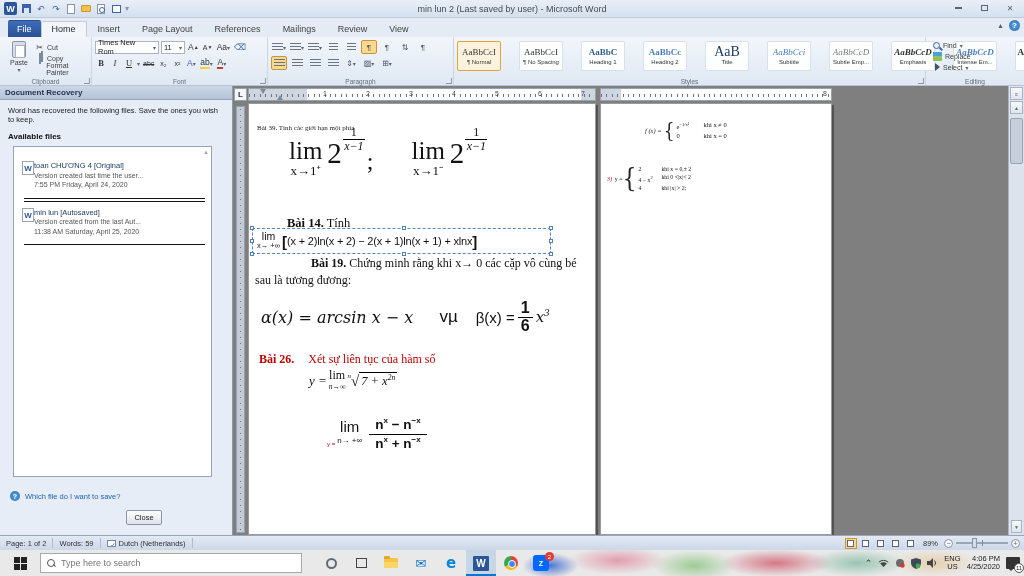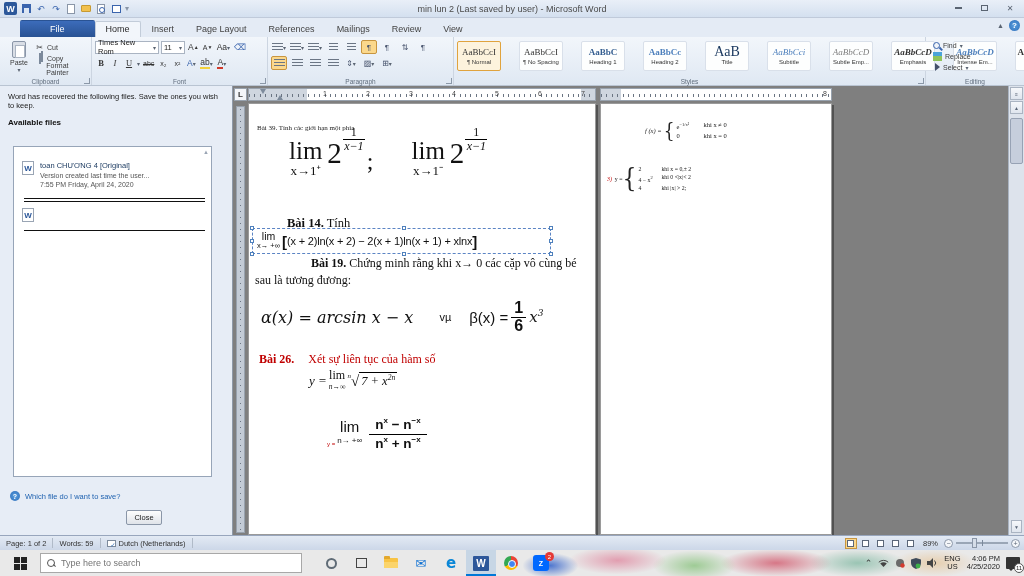--- a/index.html
+++ b/index.html
@@ -21,21 +21,21 @@
   .qsep{color:#8a96a8;font-size:8px}
   .titletext{position:absolute;left:0;right:0;text-align:center;font-size:9px;color:#4a4a4a;pointer-events:none}
   .winbtns{position:absolute;right:2px;top:1px;display:flex;gap:2px}
   .wb{width:24px;height:14px;display:flex;align-items:center;justify-content:center;color:#5a6472;font-size:8px}
   .wb-min i{display:block;width:7px;height:2px;background:#5a6472}
   .wb-max i{display:block;width:7px;height:6px;border:1px solid #5a6472}
 
   
   .tabsrow{position:absolute;left:0;top:18px;width:100%;height:19px;background:#e4ebf5;display:flex;align-items:flex-end}
   .tab{padding:2px 10px 3px;font-size:9px;color:#444;border:1px solid transparent;border-bottom:none}
-  .tab.file{background:linear-gradient(#3c6cbb,#295293);color:#fff;border-radius:2px 2px 0 0;margin-left:20px;padding:3px 29px}
+  .tab.file{background:linear-gradient(#3c6cbb,#295293);color:#fff;border-radius:2px 2px 0 0;margin-left:8px;padding:3px 8px}
   .tab.active{background:#f2f6fb;border-color:#c2ccd9;border-radius:2px 2px 0 0;color:#2a2a2a}
   .tabsright{position:absolute;right:4px;top:20px;display:flex;gap:5px;align-items:center}
   .chev{font-size:7px;color:#5a6472}
   .helpdot{width:11px;height:11px;border-radius:50%;background:radial-gradient(#5aa0e0,#2f6db8);color:#fff;font-size:8px;display:flex;align-items:center;justify-content:center;font-weight:bold}
 
   
   .ribbon{position:absolute;left:0;top:37px;width:100%;height:49px;background:linear-gradient(#f2f6fb,#dfe8f3);border-bottom:1px solid #b9c4d2;display:flex}
   .rgroup{position:relative;height:100%;border-right:1px solid #ccd5e1;padding:2px 2px 10px 3px}
   .glabel{position:absolute;bottom:0;left:0;right:0;text-align:center;font-size:6.5px;color:#606d7d}
   .glauncher{position:absolute;right:1px;bottom:1px;width:6px;height:6px;border-right:1px solid #8b98a8;border-bottom:1px solid #8b98a8}
@@ -100,21 +100,21 @@
   
   .appbody{position:absolute;left:0;top:86px;width:100%;height:449px;background:#7f7f7f}
 
   
   .recovery{position:absolute;left:0;top:0;width:233px;height:100%;background:#e7edf6;border-right:1px solid #8e99a8}
   .rechead{height:14px;background:linear-gradient(#ccd7e6,#b3c2d6);border-bottom:1px solid #97a5b8;font-size:8px;font-weight:bold;color:#1f3050;display:flex;align-items:center;padding-left:5px}
   .recintro{font-size:7.5px;color:#222;padding:6px 8px 2px;line-height:9px}
   .avail{font-size:8px;font-weight:bold;color:#111;padding:6px 8px 4px}
   .filelist{position:absolute;left:13px;right:20px;top:60px;bottom:58px;background:#fff;border:1px solid #97a5b8;padding:10px 2px 0 8px;overflow:hidden}
   .listscroll{position:absolute;top:2px;right:2px;font-size:6px;color:#9aa5b4}
-  .fentry{display:flex;gap:6px;padding:4px 0 6px}
+  .fentry{display:flex;gap:0;padding:4px 0 6px}
   .fsep{height:1px;background:#111;margin:2px 4px 2px 2px}
   .fwico{width:12px;height:14px;background:#fff;border:1px solid #9aa5b4;position:relative;flex:none}
   .fwico:after{content:"W";position:absolute;left:0;top:2px;width:100%;text-align:center;font-size:8px;font-weight:bold;color:#2b579a}
   .finfo{font-size:7px;color:#555;line-height:9.5px}
   .fname1{color:#17365d;font-size:7.5px}
   .rechelp{position:absolute;left:10px;bottom:34px;display:flex;align-items:center;gap:5px;font-size:7.5px;color:#1f62b0}
   .qmark{width:10px;height:10px;border-radius:50%;background:radial-gradient(#5aa0e0,#2f6db8);color:#fff;font-size:7px;font-weight:bold;display:flex;align-items:center;justify-content:center;flex:none}
   .closebtn{position:absolute;right:70px;bottom:10px;width:36px;height:15px;background:linear-gradient(#fdfdfd,#dfe3e9);border:1px solid #8a96a8;border-radius:2px;font-size:7.5px;color:#222;display:flex;align-items:center;justify-content:center}
 
   
@@ -152,21 +152,21 @@
   .eqbox{position:absolute;left:3px;top:124px;width:299px;height:26px;border:1px dashed #5b84c4;background:#fff;display:flex;align-items:center;font-family:"Liberation Sans",sans-serif}
   .eqlim{display:inline-flex;flex-direction:column;align-items:center;font-size:10.5px;line-height:10px;margin:0 2px 0 4px}
   .eqlim .s{font-size:7.5px}
   .eqbody{font-size:11px;letter-spacing:-0.2px}
   .eqbr{font-size:15px;font-weight:bold}
   .hnd{position:absolute;width:4px;height:4px;background:#fff;border:1px solid #4f81bd}
   .t-bai19a{position:absolute;left:62px;top:152px;font-size:12px}
   .t-bai19b{position:absolute;left:6px;top:169px;font-size:12px}
   .eq19{position:absolute;left:12px;top:196px;display:flex;align-items:center;font-size:17px}
   .eq19 .alpha{font-style:italic;font-family:"DejaVu Serif",serif;font-size:16px}
-  .eq19 .va{font-family:"Liberation Sans",sans-serif;font-size:11px;margin:0 18px 0 26px}
+  .eq19 .va{font-family:"Liberation Sans",sans-serif;font-size:17px;margin:0 18px 0 26px}
   .eq19 .beta{font-family:"Liberation Sans",sans-serif;font-size:15px}
   .frac{display:inline-flex;flex-direction:column;align-items:center;line-height:1.05;margin:0 3px}
   .frac .n{border-bottom:1.5px solid #000;padding:0 3px}
   .eq19 .frac{font-family:"Liberation Sans",sans-serif;font-size:16px;font-weight:bold}
   .eq19 .xcube{font-style:italic;font-family:"DejaVu Serif",serif;font-size:15px}
   .eq19 sup{font-size:9px}
   .redline{color:#c00000}
   .t-bai26{position:absolute;left:10px;top:248px;font-size:12px}
   .t-bai26 .blabel{margin-right:14px}
   .eq26{position:absolute;left:60px;top:266px;display:flex;align-items:center;font-style:italic;font-size:13px}
@@ -531,36 +531,42 @@
           <span>Select</span>
           <span class="da">▾</span>
         </div>
       <span class="glabel">Editing</span>
     </div>
   </div>
 
   <div class="appbody">
 
     <div class="recovery">
+      <div class="rechead">Document Recovery</div>
       <div class="recintro">Word has recovered the following files.  Save the ones you wish to keep.</div>
       <div class="avail">Available files</div>
       <div class="filelist">
         <span class="listscroll">▲</span>
         <div class="fentry">
           <span class="fwico"></span>
           <div class="finfo">
             <div class="fname1">toan CHƯƠNG 4  [Original]</div>
             <div>Version created last time the user...</div>
             <div>7:55 PM Friday, April 24, 2020</div>
           </div>
         </div>
         <div class="fsep"></div>
         <div class="fsep"></div>
         <div class="fentry">
           <span class="fwico"></span>
+          <div class="finfo">
+            <div class="fname1">min lun  [Autosaved]</div>
+            <div>Version created from the last Aut...</div>
+            <div>11:38 AM Saturday, April 25, 2020</div>
+          </div>
         </div>
         <div class="fsep"></div>
       </div>
       <div class="rechelp">
         <span class="qmark">?</span>
         <span>Which file do I want to save?</span>
       </div>
       <div class="closebtn">Close</div>
     </div>
 

